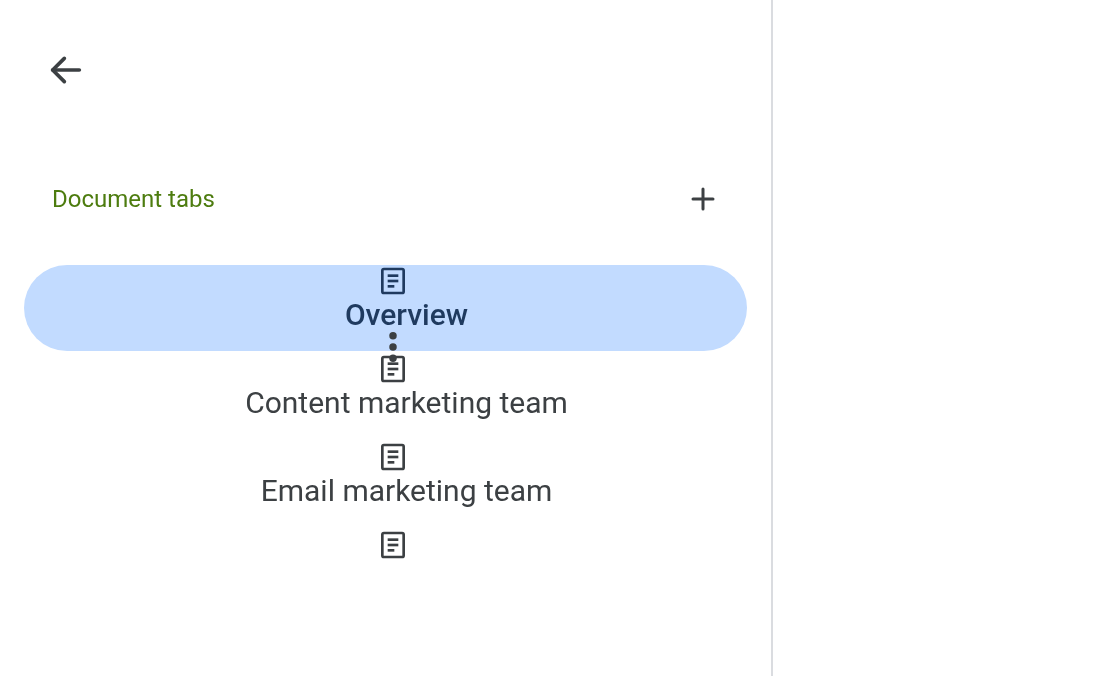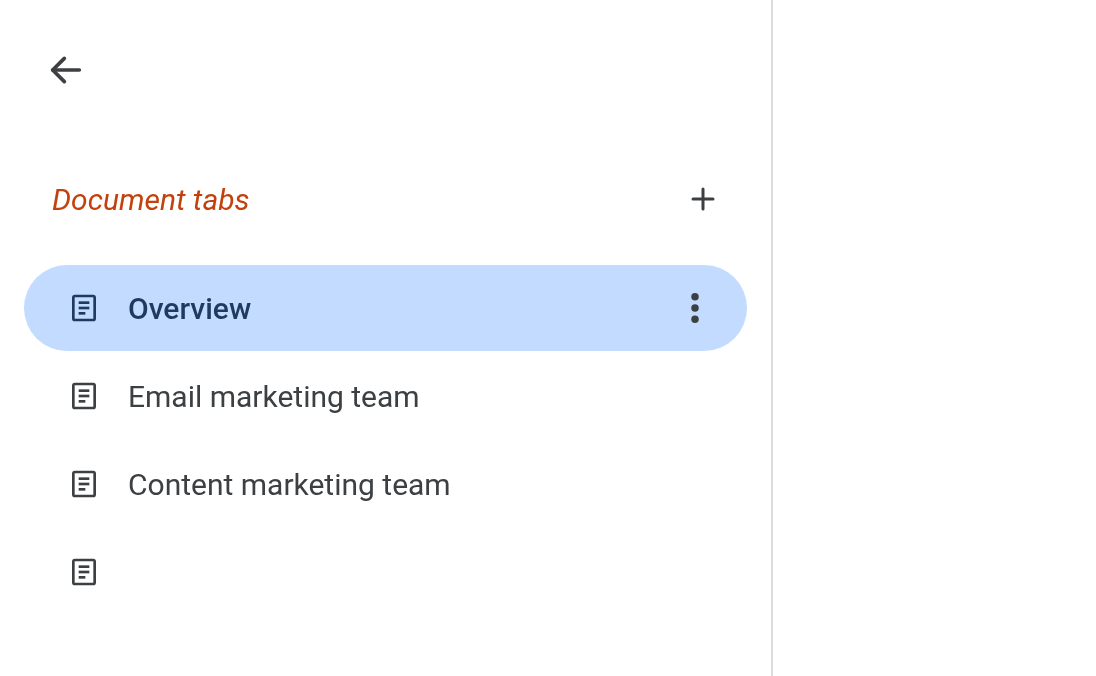--- a/index.html
+++ b/index.html
@@ -38,24 +38,23 @@
       height: 40px;
     }
     .section-header {
       display: flex;
       align-items: center;
       justify-content: space-between;
       margin-top: 80px;
       padding: 0 14px 0 14px;
     }
     .section-title {
-      font-size: 30px;
+      font-size: 24px;
       font-weight: 400;
-      color: #c2410c;
-      font-style: italic;
+      color: #4d7c0f;
     }
     .add-button {
       width: 48px;
       height: 48px;
       display: flex;
       align-items: center;
       justify-content: center;
       cursor: pointer;
       border-radius: 50%;
       margin-right: -8px;
@@ -70,20 +69,21 @@
       margin-right: -14px;
     }
     .tab-item {
       display: flex;
       align-items: center;
       height: 86px;
       padding: 0 30px 0 44px;
       border-radius: 45px;
       cursor: pointer;
       margin-bottom: 2px;
+      flex-direction: column;
     }
     .tab-item.selected {
       background-color: #c2dbff;
     }
     .tab-item.selected .tab-label {
       color: #1f3a5f;
       font-weight: 500;
     }
     .tab-item.selected .doc-icon path,
     .tab-item.selected .doc-icon line,
@@ -160,31 +160,31 @@
       </div>
     </div>
 
     <div class="tab-item">
       <svg class="doc-icon" viewBox="0 0 24 24" fill="none">
         <rect x="4" y="3" width="16" height="18" rx="1.2" stroke="#3c4043" stroke-width="2"></rect>
         <line x1="8" y1="8" x2="16" y2="8" stroke="#3c4043" stroke-width="2"></line>
         <line x1="8" y1="12" x2="16" y2="12" stroke="#3c4043" stroke-width="2"></line>
         <line x1="8" y1="16" x2="13" y2="16" stroke="#3c4043" stroke-width="2"></line>
       </svg>
-      <div class="tab-label">Email marketing team</div>
+      <div class="tab-label">Content marketing team</div>
     </div>
 
     <div class="tab-item">
       <svg class="doc-icon" viewBox="0 0 24 24" fill="none">
         <rect x="4" y="3" width="16" height="18" rx="1.2" stroke="#3c4043" stroke-width="2"></rect>
         <line x1="8" y1="8" x2="16" y2="8" stroke="#3c4043" stroke-width="2"></line>
         <line x1="8" y1="12" x2="16" y2="12" stroke="#3c4043" stroke-width="2"></line>
         <line x1="8" y1="16" x2="13" y2="16" stroke="#3c4043" stroke-width="2"></line>
       </svg>
-      <div class="tab-label">Content marketing team</div>
+      <div class="tab-label">Email marketing team</div>
     </div>
 
     <div class="tab-item">
       <svg class="doc-icon" viewBox="0 0 24 24" fill="none">
         <rect x="4" y="3" width="16" height="18" rx="1.2" stroke="#3c4043" stroke-width="2"></rect>
         <line x1="8" y1="8" x2="16" y2="8" stroke="#3c4043" stroke-width="2"></line>
         <line x1="8" y1="12" x2="16" y2="12" stroke="#3c4043" stroke-width="2"></line>
         <line x1="8" y1="16" x2="13" y2="16" stroke="#3c4043" stroke-width="2"></line>
       </svg>
     </div>

